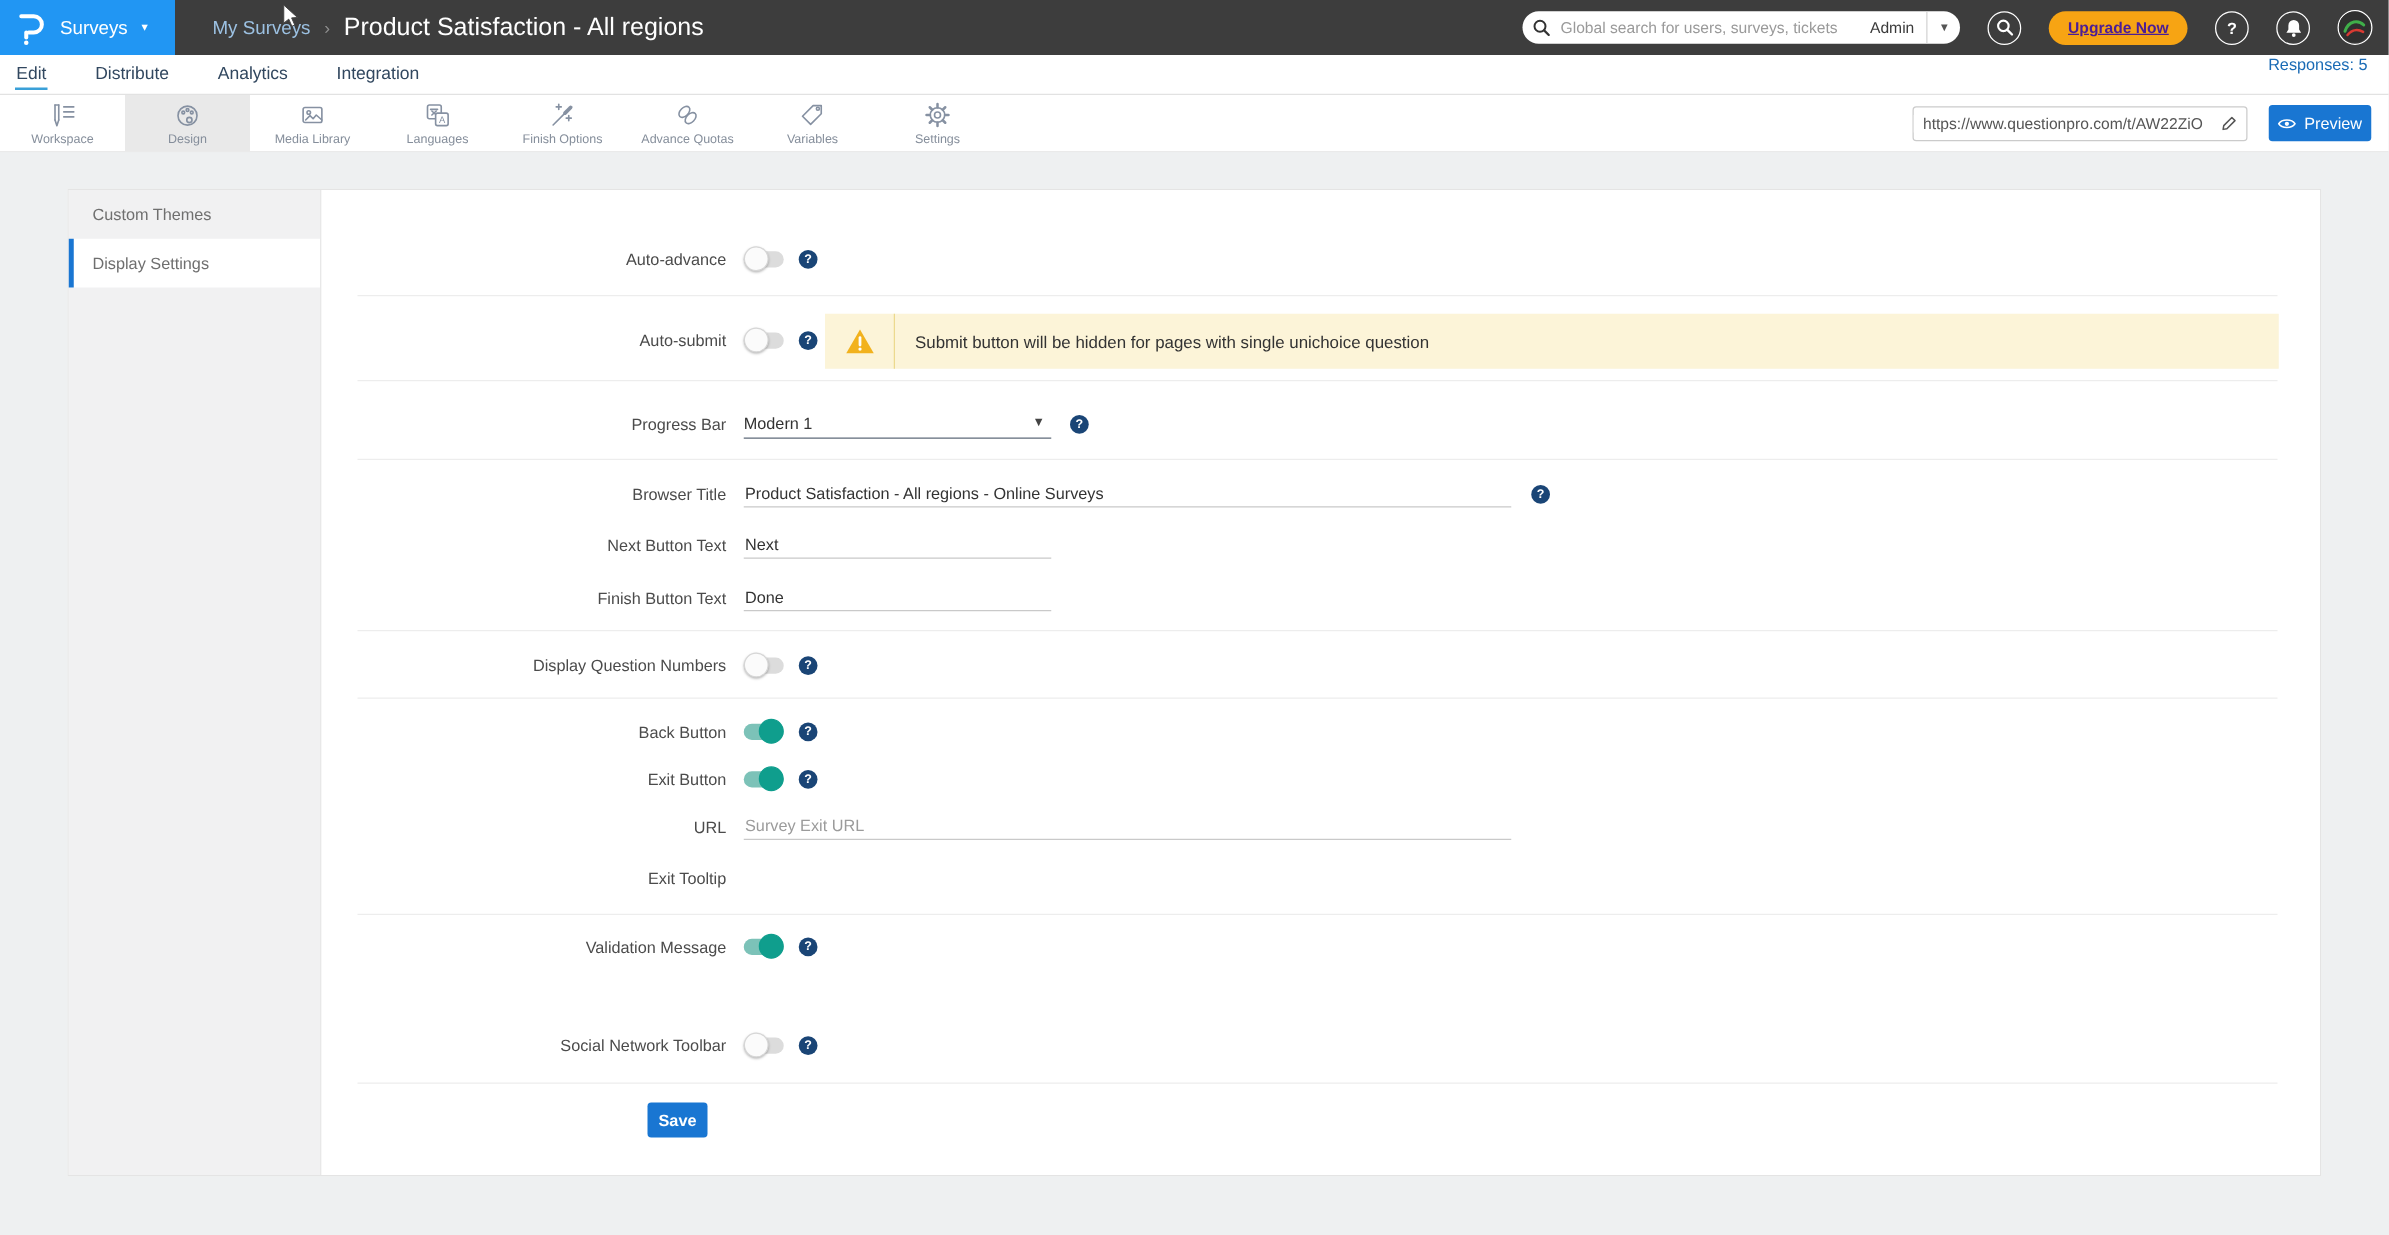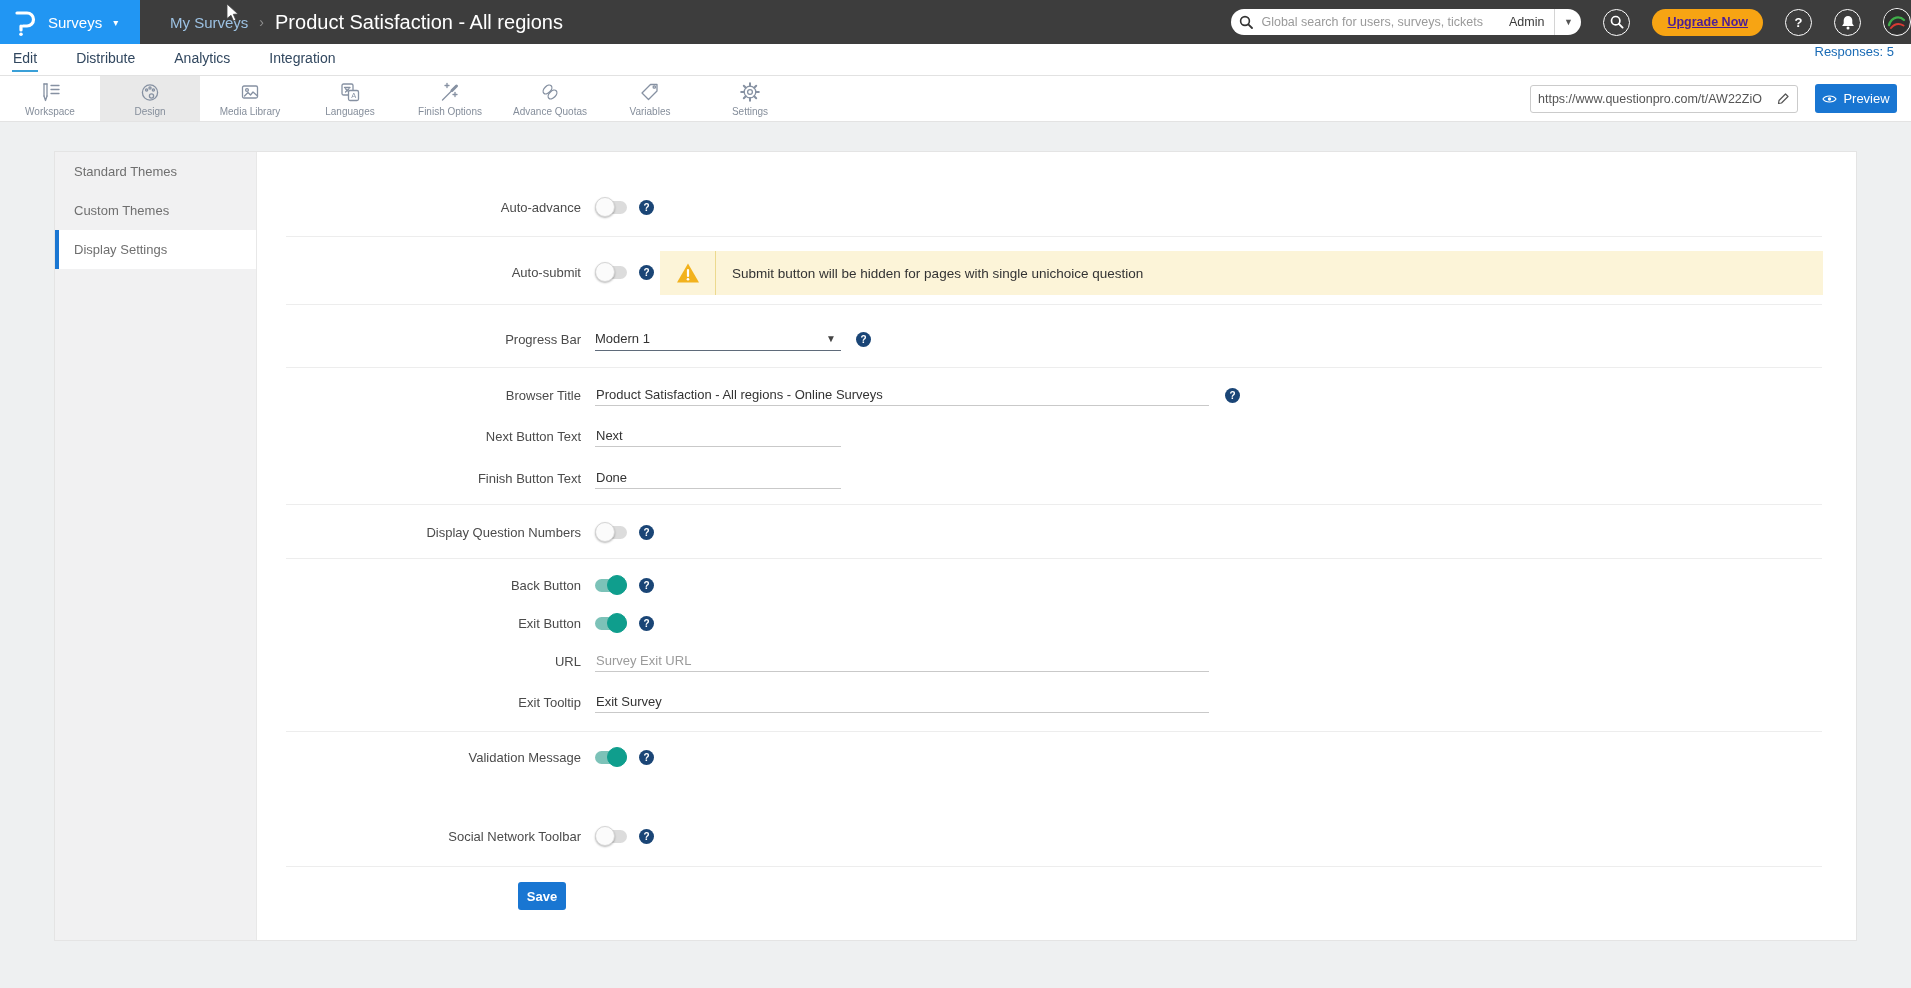--- a/index.html
+++ b/index.html
@@ -9,21 +9,21 @@
   
   .header { display:flex; height:44px; background:#3d3d3d; align-items:center; position:relative; }
   .logo-block { width:140px; height:44px; background:#2196f3; display:flex; align-items:center;
     padding-left:13px; gap:9px; color:#fff; flex:none; cursor:pointer; }
   .logo-block .appname { font-size:15px;text-align:center; }
   .logo-block .caret { font-size:10px; margin-left:2px; }
   .crumbs { display:flex; align-items:center; margin-left:30px; gap:11px; }
   .crumb-parent { color:#9cc1e2; font-size:15px; cursor:pointer; }
   .crumb-sep { color:#8f8f8f; font-size:14px; }
   .crumb-current { color:#ffffff; font-size:20px; }
-  .header-right { margin-left:auto; display:flex; align-items:center; gap:22px; }
+  .header-right { margin-left:auto; display:flex; align-items:center; gap:22px; padding-right:13px; }
   .search-pill { width:350px; height:26px; background:#fff; border-radius:13px; display:flex; align-items:center; overflow:hidden; }
   .search-pill input { border:0; outline:0; flex:1; font-size:12.5px; color:#333; font-family:inherit; }
   .search-pill input::placeholder { color:#9a9a9a; }
   .pill-scope { font-size:12.5px; color:#3a3a3a; padding:0 10px; cursor:pointer; }
   .pill-div { width:1px; height:26px; background:#d4d4d4; }
   .pill-caret { width:26px; text-align:center; color:#555; font-size:9px; cursor:pointer; }
   .circle-btn { width:27px; height:27px; border-radius:50%; border:1.5px solid #fff; display:flex;
     align-items:center; justify-content:center; color:#fff; font-weight:bold; font-size:13px; cursor:pointer; flex:none; }
   .upgrade-btn { height:27px; padding:0 15px; border-radius:14px; background:#f7a413; color:#4c1d95;
     font-size:12.5px; font-weight:bold; display:flex; align-items:center; cursor:pointer;text-decoration:underline; }
@@ -261,23 +261,20 @@
       </svg>
       <span>Preview</span>
     </div>
   </div>
 </div>
 
 <div class="content">
   <div class="card">
     <div class="sidebar">
       <div class="side-item">
-        <span>Standard Themes</span>
-      </div>
-      <div class="side-item">
         <span>Custom Themes</span>
       </div>
       <div class="side-item active">
         <span>Display Settings</span>
       </div>
     </div>
 
     <div class="form-area">
 
       <div class="frow" style="top:41px">
@@ -386,23 +383,20 @@
 
       <div class="frow" style="top:495px">
         <span class="flabel">URL</span>
         <span class="fctrl">
           <input class="in long" placeholder="Survey Exit URL" style="">
         </span>
       </div>
 
       <div class="frow" style="top:536px">
         <span class="flabel">Exit Tooltip</span>
-        <span class="fctrl">
-          <input class="in long" value="Exit Survey" style="">
-        </span>
       </div>
 
       <div class="hr" style="top:579px"></div>
 
       <div class="frow" style="top:591px">
         <span class="flabel">Validation Message</span>
         <span class="fctrl">
           <span class="tgl on">
               <span class="knob"></span>
             </span>

